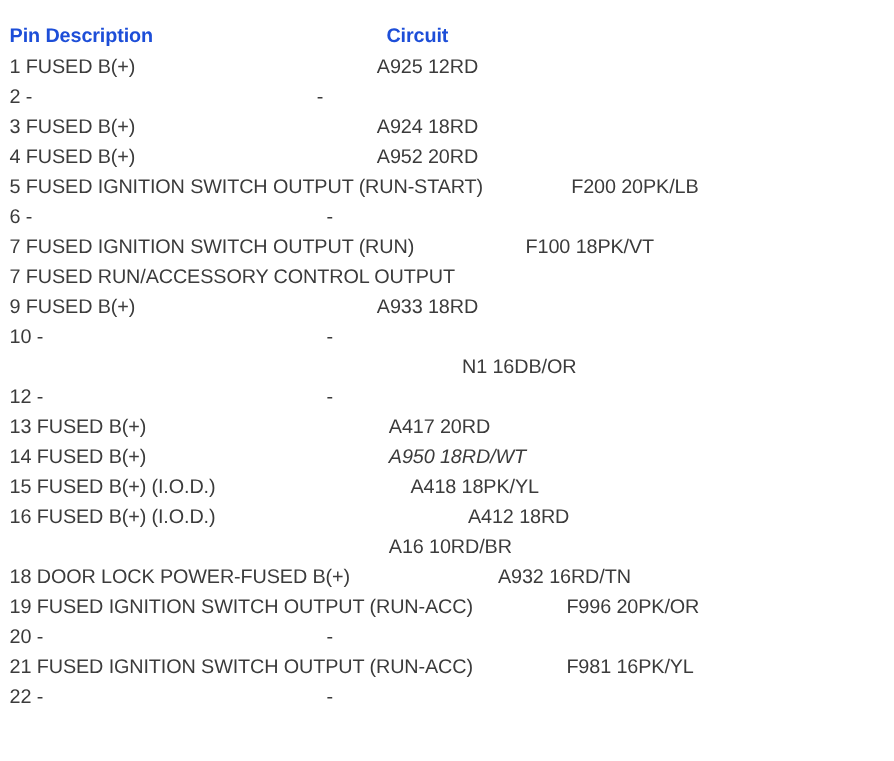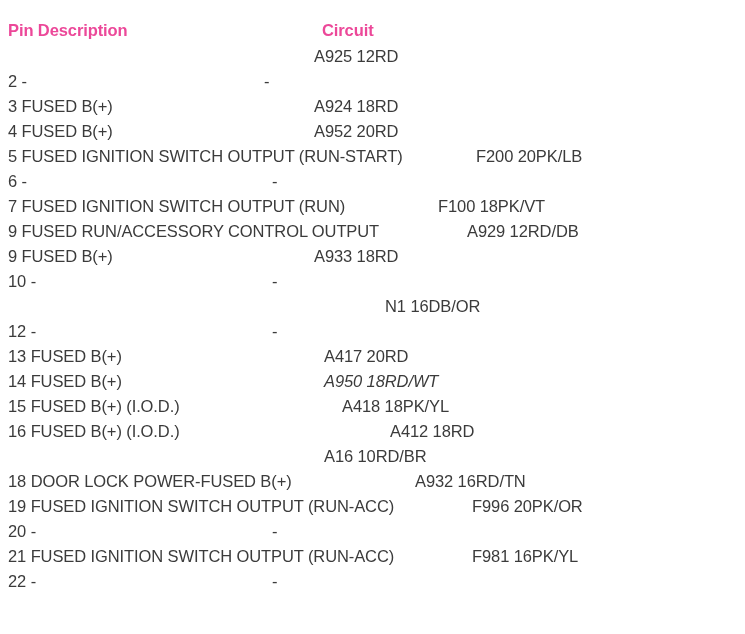--- a/index.html
+++ b/index.html
@@ -15,21 +15,21 @@
     overflow: hidden;
     font-family: "Liberation Sans", "DejaVu Sans", sans-serif;
     font-size: 16.5px;
     letter-spacing: -0.1px;
     color: #3b3b3b;
   }
   .hdr {
     position: absolute;
     top: 21px;
     font-weight: 700;
-    color: #ec4899;
+    color: #1d4ed8;
     white-space: nowrap;
   }
   #hdr-pin-description { left: 8px; }
   #hdr-circuit { left: 322px; }
   .row {
     position: absolute;
     left: 0;
     width: 745px;
     height: 25px;
     white-space: nowrap;
@@ -45,20 +45,21 @@
   }
 </style>
 </head>
 <body>
 
 <div id="canvas">
   <div class="hdr" id="hdr-pin-description">Pin Description</div>
   <div class="hdr" id="hdr-circuit">Circuit</div>
   <div id="rows">
       <div class="row" style="top: 47px;">
+        <span class="desc">1 FUSED B(+)</span>
         <span class="circ" style="left: 314px;">A925 12RD</span>
       </div>
       <div class="row" style="top: 72px;">
         <span class="desc">2 -</span>
         <span class="circ" style="left: 264px;">-</span>
       </div>
       <div class="row" style="top: 97px;">
         <span class="desc">3 FUSED B(+)</span>
         <span class="circ" style="left: 314px;">A924 18RD</span>
       </div>
@@ -72,22 +73,21 @@
       </div>
       <div class="row" style="top: 172px;">
         <span class="desc">6 -</span>
         <span class="circ" style="left: 272px;">-</span>
       </div>
       <div class="row" style="top: 197px;">
         <span class="desc">7 FUSED IGNITION SWITCH OUTPUT (RUN)</span>
         <span class="circ" style="left: 438px;">F100 18PK/VT</span>
       </div>
       <div class="row" style="top: 222px;">
-        <span class="desc">9 FUSED RUN/ACCESSORY CONTROL OUTPUT</span>
-        <span class="circ" style="left: 467px;">A929 12RD/DB</span>
+        <span class="desc">7 FUSED RUN/ACCESSORY CONTROL OUTPUT</span>
       </div>
       <div class="row" style="top: 247px;">
         <span class="desc">9 FUSED B(+)</span>
         <span class="circ" style="left: 314px;">A933 18RD</span>
       </div>
       <div class="row" style="top: 272px;">
         <span class="desc">10 -</span>
         <span class="circ" style="left: 272px;">-</span>
       </div>
       <div class="row" style="top: 297px;">

